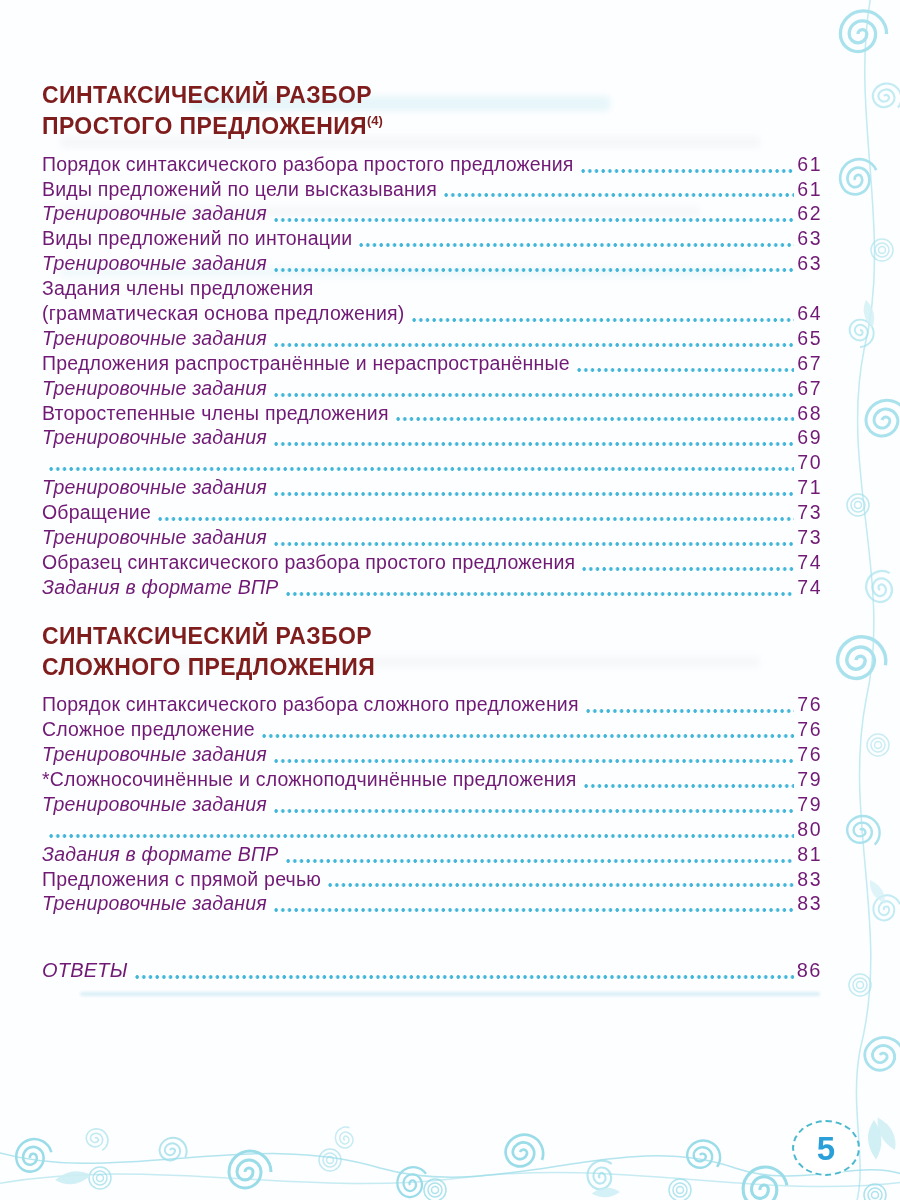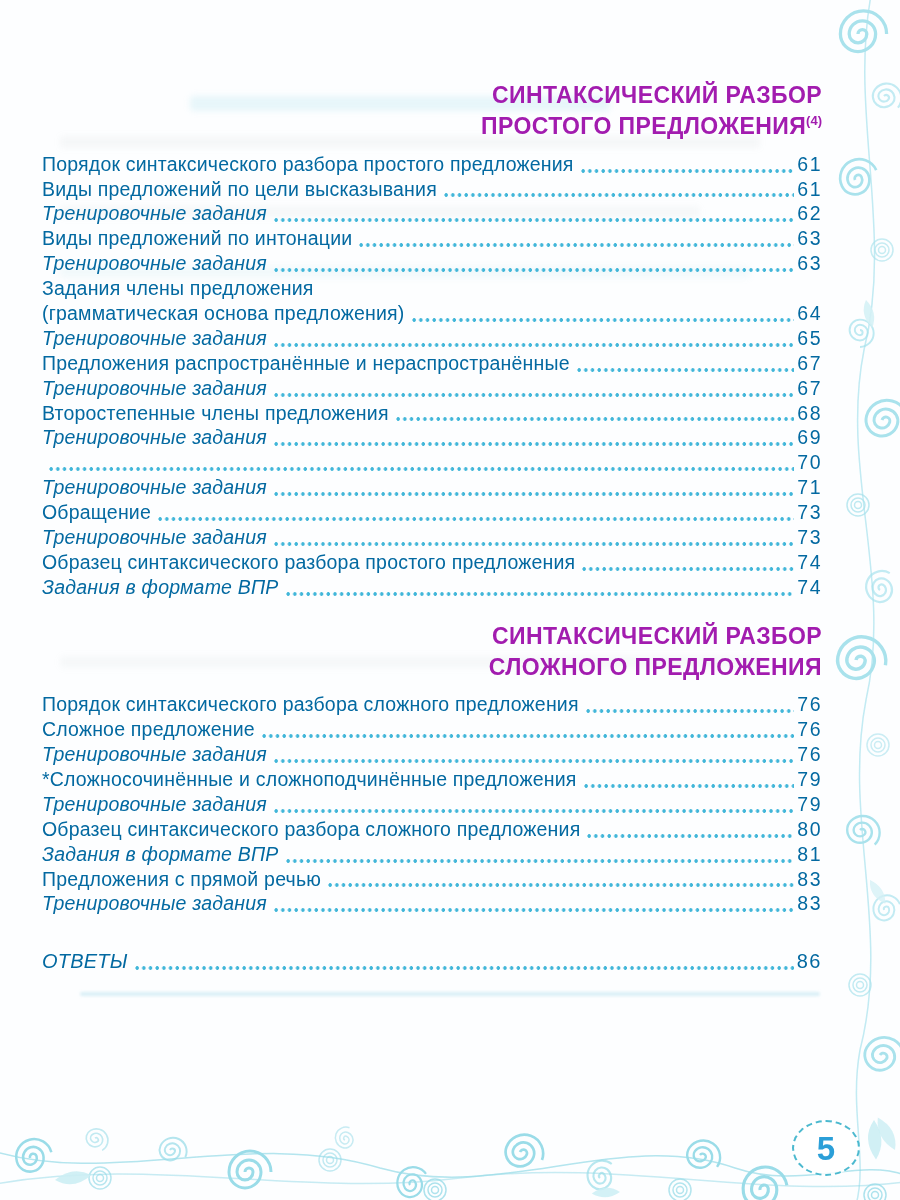--- a/index.html
+++ b/index.html
@@ -21,46 +21,46 @@
   .ghost-line3{top:266px;left:60px;width:690px;height:12px;background:rgba(120,190,210,.08);}
   .ghost-line4{top:656px;left:60px;width:700px;height:12px;background:rgba(140,150,160,.06);}
   .ghost-rule{top:992px;left:80px;width:740px;height:4px;background:rgba(110,195,220,.25);filter:blur(1.5px);}
 
   .content{
     position:absolute;left:42px;top:82px;width:780px;
     color:#55555a;
   }
   h2.section-title{
     margin:0 0 13px 0;
-    text-align:right;
+    text-align:left;
     font-size:23px;line-height:26px;
-    font-weight:700;color:#a21caf;
+    font-weight:700;color:#7f1d1d;
     letter-spacing:.4px;
   }
   h2.section-title sup{font-size:13px;letter-spacing:0;}
   .entries{display:block;}
   .toc-row{
     display:flex;
     height:24.9px;line-height:24.9px;
-    font-size:19.5px;color:#0369a1;
+    font-size:19.5px;color:#701a75;
     white-space:nowrap;
   }
   .toc-row.italic .entry-text{font-style:italic;}
   .entry-text{flex:0 0 auto;letter-spacing:.2px;}
   .leader{
     flex:1 1 auto;
     margin:0 3px 0 7px;
     background-image:radial-gradient(circle at 2.2px 2px,#41b6d9 1.6px,rgba(65,182,217,0) 2px);
     background-size:6.7px 4px;
     background-repeat:repeat-x;
     background-position:left bottom 4px;
   }
   .entry-page{flex:0 0 auto;letter-spacing:1.5px;}
   .section-2{margin-top:23px;}
-  .answers-block{margin-top:33px;}
+  .answers-block{margin-top:42px;}
   .answers-block .toc-row{font-size:20px;}
 
   .page-badge{
     position:absolute;
     left:792px;top:1120px;
     width:64px;height:52px;
     border:2.5px dashed #4cb9cf;
     border-radius:50%;
     background:rgba(255,255,255,.85);
     text-align:center;line-height:54px;
@@ -258,21 +258,20 @@
             <span class="entry-text">*Сложносочинённые и сложноподчинённые предложения</span>
             <span class="leader"></span>
             <span class="entry-page">79</span>
           </div>
           <div class="toc-row italic">
             <span class="entry-text">Тренировочные задания</span>
             <span class="leader"></span>
             <span class="entry-page">79</span>
           </div>
           <div class="toc-row">
-            <span class="entry-text">Образец синтаксического разбора сложного предложения</span>
             <span class="leader"></span>
             <span class="entry-page">80</span>
           </div>
           <div class="toc-row italic">
             <span class="entry-text">Задания в формате ВПР</span>
             <span class="leader"></span>
             <span class="entry-page">81</span>
           </div>
           <div class="toc-row">
             <span class="entry-text">Предложения с прямой речью</span>

